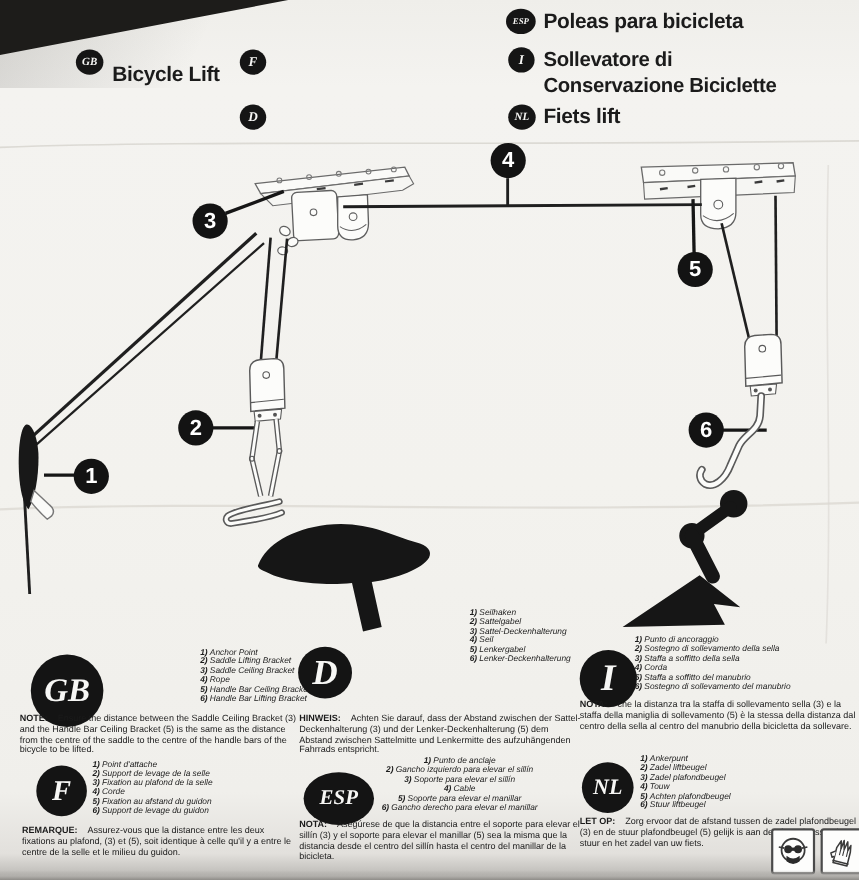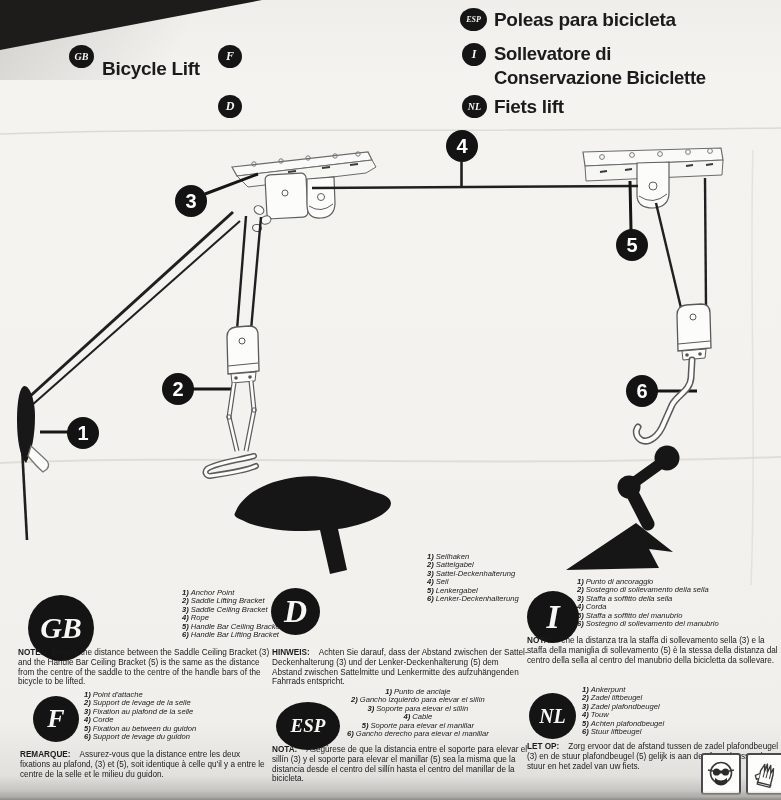--- a/index.html
+++ b/index.html
@@ -303,21 +303,21 @@
 
   <div class="section s-f">
     <div class="badge">
         <span>F</span>
       </div>
     <div class="parts-list">
       <div class="row"><span class="num">1)</span><span>Point d'attache</span></div>
       <div class="row"><span class="num">2)</span><span>Support de levage de la selle</span></div>
       <div class="row"><span class="num">3)</span><span>Fixation au plafond de la selle</span></div>
       <div class="row"><span class="num">4)</span><span>Corde</span></div>
-      <div class="row"><span class="num">5)</span><span>Fixation au between du guidon</span></div>
+      <div class="row"><span class="num">5)</span><span>Fixation au afstand du guidon</span></div>
       <div class="row"><span class="num">6)</span><span>Support de levage du guidon</span></div>
     </div>
     <div class="note"><span class="lbl">REMARQUE:</span><span>Assurez-vous que la distance entre les deux fixations au plafond, (3) et (5), soit identique à celle qu'il y a entre le centre de la selle et le milieu du guidon.</span></div>
   </div>
 
   <div class="section s-esp">
     <div class="badge">
         <span>ESP</span>
       </div>
     <div class="parts-list">

